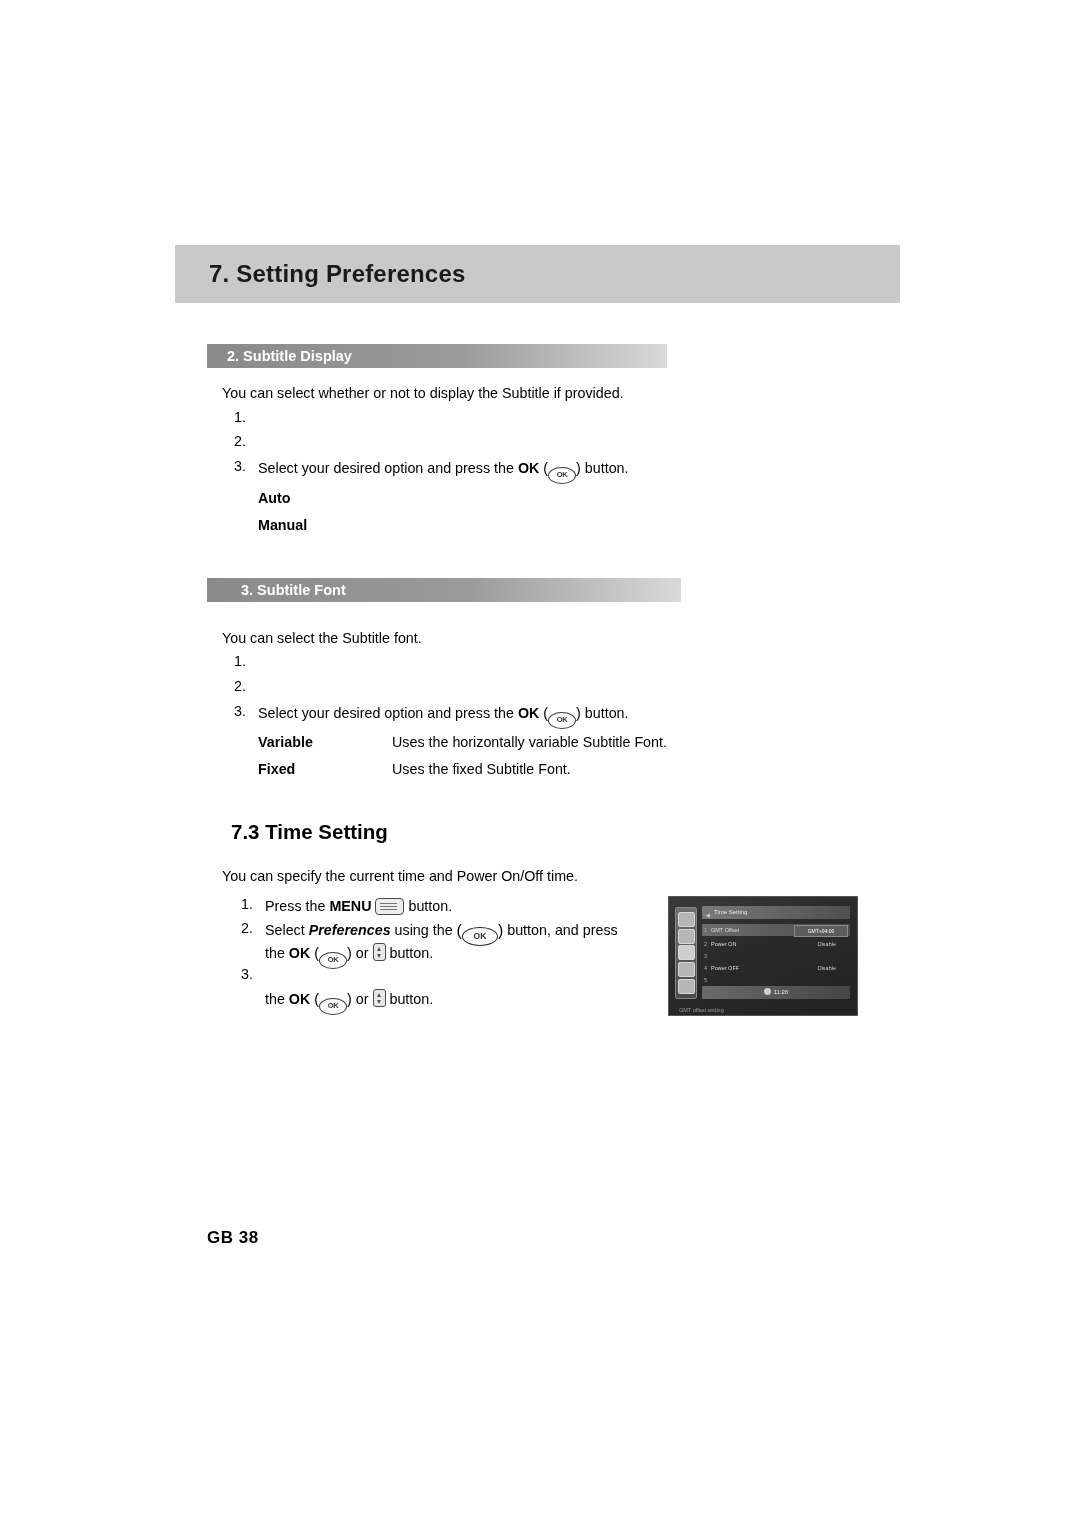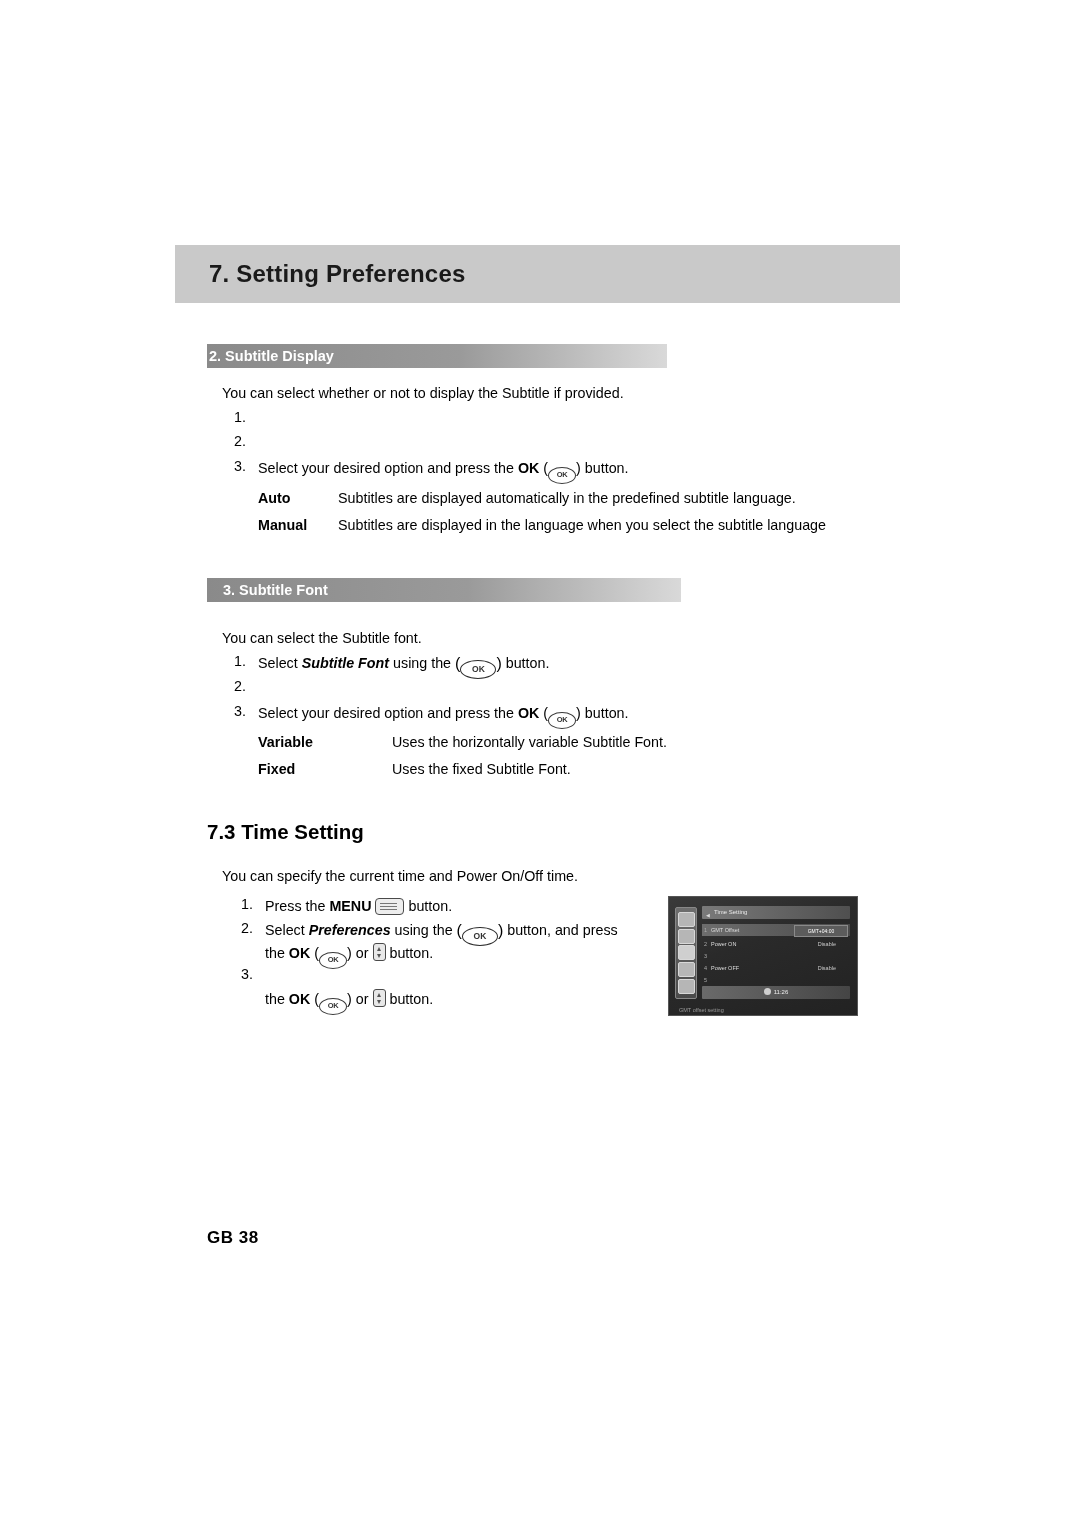--- a/index.html
+++ b/index.html
@@ -49,21 +49,21 @@
     width: 460px;
     height: 24px;
     background: linear-gradient(to right, #8a8a8a 0%, #9a9a9a 55%, #d9d9d9 100%);
     display: flex;
     align-items: center;
   }
   .section-bar .label {
     color: #ffffff;
     font-size: 14.5px;
     font-weight: bold;
-    margin-left: 2px;
+    margin-left: 20px;
   }
 
   
   .txt {
     position: absolute;
     font-size: 14.3px;
     line-height: 20px;
     color: #000;
     white-space: nowrap;
   }
@@ -71,20 +71,21 @@
   .bi { font-weight: bold; font-style: italic; }
 
   .num { position: absolute; font-size: 14.3px; }
 
   
   .subhead {
     position: absolute;
     font-size: 20.5px;
     font-weight: bold;
     color: #000;
+    margin-left: 24px;
   }
 
   
   .footer {
     position: absolute;
     left: 207px;
     top: 1228px;
     font-size: 17px;
     font-weight: bold;
     letter-spacing: 0.5px;
@@ -309,35 +310,30 @@
 
   <div class="num" style="left:234px; top:433px;">2.</div>
 
   <div class="num" style="left:234px; top:458px;">3.</div>
   <div class="txt" style="left:258px; top:458px;">
     <span>Select your desired option and press the </span><span class="b">OK</span>
     <span>(</span><span class="key key-ok">OK</span><span>) button.</span>
   </div>
 
   <div class="txt b" style="left:258px; top:488px;">Auto</div>
-  <div class="txt" style="left:338px; top:488px;">Subtitles are displayed automatically in the predefined subtitle language.</div>
 
   <div class="txt b" style="left:258px; top:515px;">Manual</div>
-  <div class="txt" style="left:338px; top:515px;">Subtitles are displayed in the language when you select the subtitle language</div>
 
   <div class="section-bar" style="top:578px;padding-left:14px;">
     <span class="label">3. Subtitle Font</span>
   </div>
 
   <div class="txt" style="left:222px; top:628px;">You can select the Subtitle font.</div>
 
   <div class="num" style="left:234px; top:653px;">1.</div>
-  <div class="txt" style="left:258px; top:653px;">
-    <span>Select </span><span class="bi">Subtitle Font</span><span> using the </span><span class="paren">(</span><span class="key key-ok-lg">OK</span><span class="paren">)</span><span> button.</span>
-  </div>
 
   <div class="num" style="left:234px; top:678px;">2.</div>
 
   <div class="num" style="left:234px; top:703px;">3.</div>
   <div class="txt" style="left:258px; top:703px;">
     <span>Select your desired option and press the </span><span class="b">OK</span>
     <span>(</span><span class="key key-ok">OK</span><span>) button.</span>
   </div>
 
   <div class="txt b" style="left:258px; top:732px;">Variable</div>

